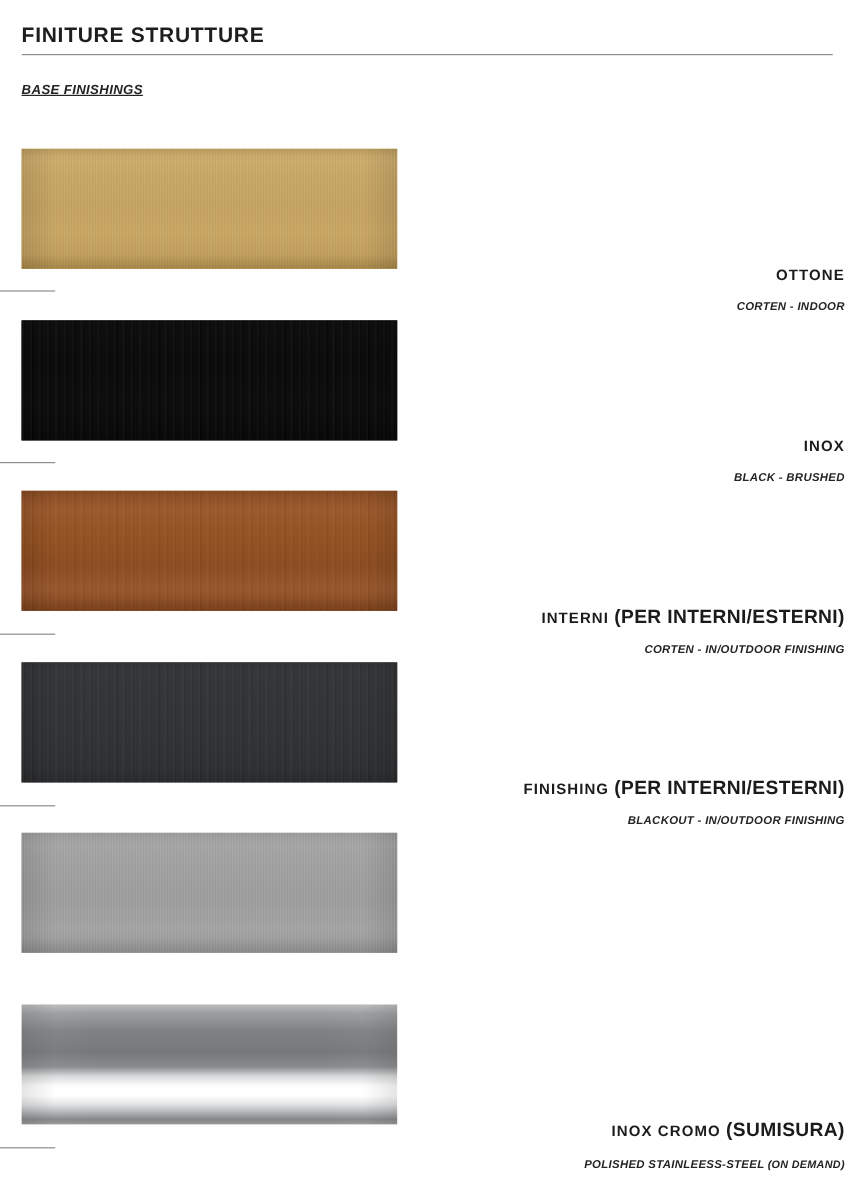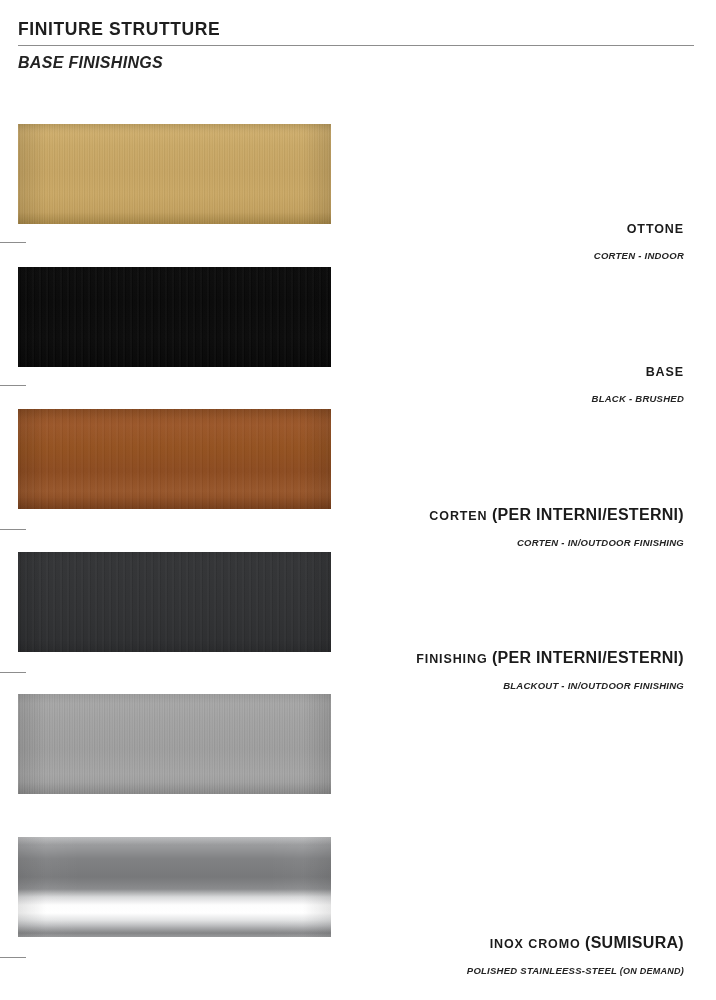--- a/index.html
+++ b/index.html
@@ -39,28 +39,29 @@
     line-height: 22px;
     white-space: nowrap;
   }
   .header-rule {
     margin-top: 5px;
     height: 1px;
     width: 676px;
     background: #8d8d8d;
   }
   .header-sub {
-    margin-top: 10px;
-    font-size: 16px;
+    margin-top: 22px;
+    font-size: 11px;
     font-weight: bold;
     font-style: italic;
     letter-spacing: 0.3px;
     color: #232323;
     line-height: 14px;
     white-space: nowrap;
+    text-decoration: underline;
   }
 
   
   .finishes {
     position: absolute;
     left: 0;
     top: 124px;
     width: 716px;
   }
   .finish-row {
@@ -172,21 +173,21 @@
   .chrome-band {
     position: absolute;
     inset: 0;
     background-image:
       linear-gradient(90deg, rgba(255,255,255,0.06) 0%, rgba(255,255,255,0) 20%, rgba(255,255,255,0) 80%, rgba(255,255,255,0.05) 100%);
   }
 
   
   .label-block {
     position: absolute;
-    right: 32px;
+    right: 12px;
     top: 98px;
     width: 676px;
     text-align: right;
   }
   .label-name {
     font-size: 12.5px;
     font-weight: bold;
     letter-spacing: 0.9px;
     color: #1b1b1b;
     line-height: 15px;
@@ -241,32 +242,32 @@
           <div class="label-rule"></div>
           <div class="label-desc"><span>CORTEN - INDOOR</span></div>
         </div>
       </div>
       <div class="finish-row">
         <div class="swatch sw-nero">
           <div class="swatch-grain grain-soft"></div>
           <div class="swatch-grain vignette"></div>
         </div>
         <div class="label-block">
-          <div class="label-name"><span>BASE</span></div>
+          <div class="label-name"><span>INOX</span></div>
           <div class="label-rule"></div>
           <div class="label-desc"><span>BLACK - BRUSHED</span></div>
         </div>
       </div>
       <div class="finish-row">
         <div class="swatch sw-corten">
           <div class="swatch-grain grain-soft"></div>
           <div class="swatch-grain vignette"></div>
         </div>
         <div class="label-block">
-          <div class="label-name"><span>CORTEN</span> <span class="label-paren">(PER INTERNI/ESTERNI)</span></div>
+          <div class="label-name"><span>INTERNI</span> <span class="label-paren">(PER INTERNI/ESTERNI)</span></div>
           <div class="label-rule"></div>
           <div class="label-desc"><span>CORTEN - IN/OUTDOOR FINISHING</span></div>
         </div>
       </div>
       <div class="finish-row">
         <div class="swatch sw-blackout">
           <div class="swatch-grain grain-soft"></div>
           <div class="swatch-grain vignette"></div>
         </div>
         <div class="label-block">

